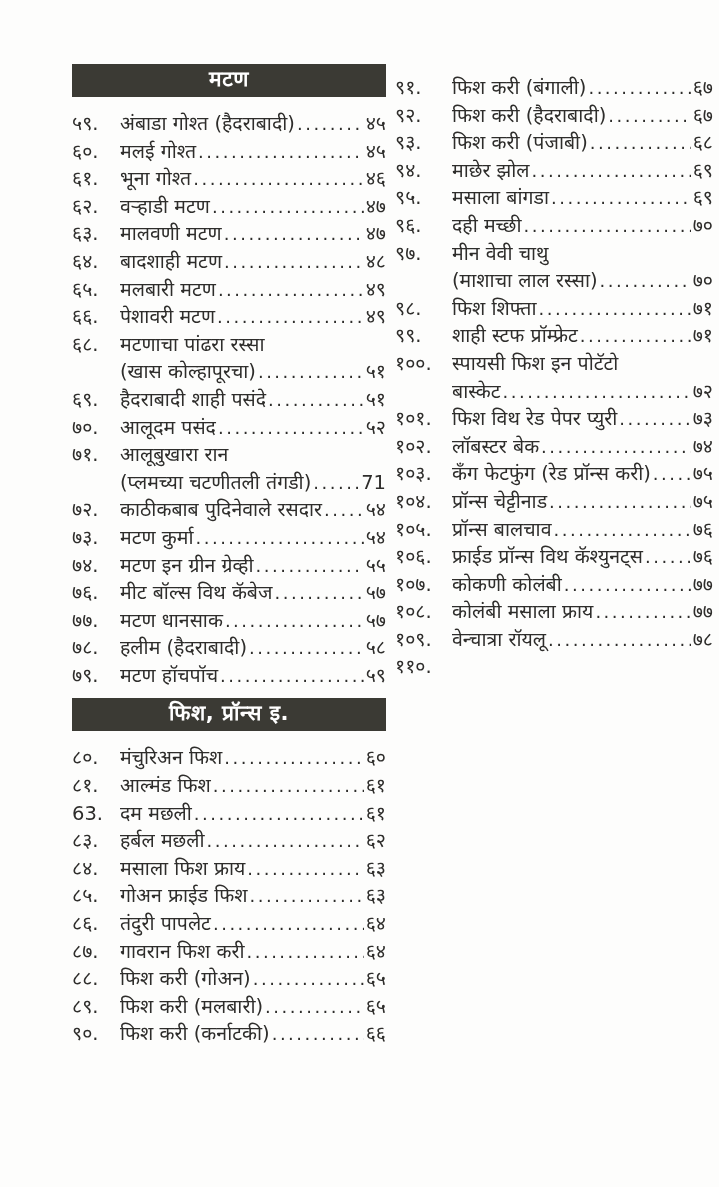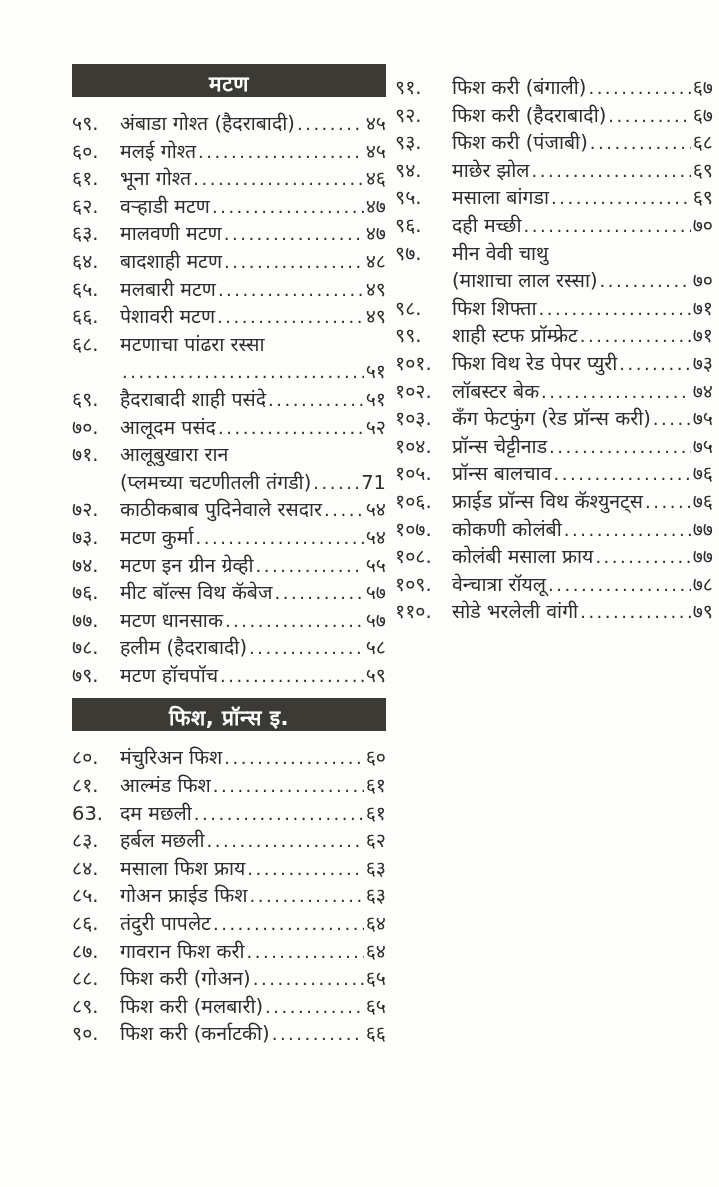--- a/index.html
+++ b/index.html
@@ -16,21 +16,21 @@
     overflow: hidden;
   }
   .col { position: absolute; }
   .col-left  { left: 72px;  top: 64px; width: 314px; }
   .col-right { left: 395px; top: 61px; width: 318px; }
 
   .section-header {
     height: 33px;
     background: var(--bar-bg, #3b3a34);
     display: flex;
-    align-items: flex-end;
+    align-items: flex-start;
     justify-content: center;
   }
   .section-header .label {
     color: var(--bar-fg, #ffffff);
     font-weight: bold;
     font-size: 21px;
     letter-spacing: 0.5px;
   }
   .entries { padding: 13px 0 9px; }
 
@@ -159,20 +159,21 @@
   </div>
 
 
   <div class="entry">
     <span class="num">६८.</span>
     <span class="body">
               <span class="line">
                 <span class="title">मटणाचा पांढरा रस्सा</span>
               </span>
               <span class="line">
+                <span class="title">(खास कोल्हापूरचा)</span>
                 <span class="leader"></span>
                 <span class="pagenum">५१</span>
               </span>
             </span>
   </div>
 
   <div class="entry">
     <span class="num">६९.</span>
     <span class="body">
               <span class="line">
@@ -515,20 +516,33 @@
     <span class="num">९९.</span>
     <span class="body">
               <span class="line">
                 <span class="title">शाही स्टफ प्रॉम्फ्रेट</span>
                 <span class="leader"></span>
                 <span class="pagenum">७१</span>
               </span>
             </span>
   </div>
 
+  <div class="entry">
+    <span class="num">१००.</span>
+    <span class="body">
+              <span class="line">
+                <span class="title">स्पायसी फिश इन पोटॅटो</span>
+              </span>
+              <span class="line">
+                <span class="title">बास्केट</span>
+                <span class="leader"></span>
+                <span class="pagenum">७२</span>
+              </span>
+            </span>
+  </div>
 
   <div class="entry">
     <span class="num">१०१.</span>
     <span class="body">
               <span class="line">
                 <span class="title">फिश विथ रेड पेपर प्युरी</span>
                 <span class="leader"></span>
                 <span class="pagenum">७३</span>
               </span>
             </span>
@@ -617,24 +631,17 @@
               <span class="line">
                 <span class="title">वेन्चात्रा रॉयलू</span>
                 <span class="leader"></span>
                 <span class="pagenum">७८</span>
               </span>
             </span>
   </div>
 
   <div class="entry">
     <span class="num">११०.</span>
-    <span class="body">
-              <span class="line">
-                <span class="title">सोडे भरलेली वांगी</span>
-                <span class="leader"></span>
-                <span class="pagenum">७९</span>
-              </span>
-            </span>
   </div>
 </div>
   </div>
 </div>
 </div>
 
 </body></html>

